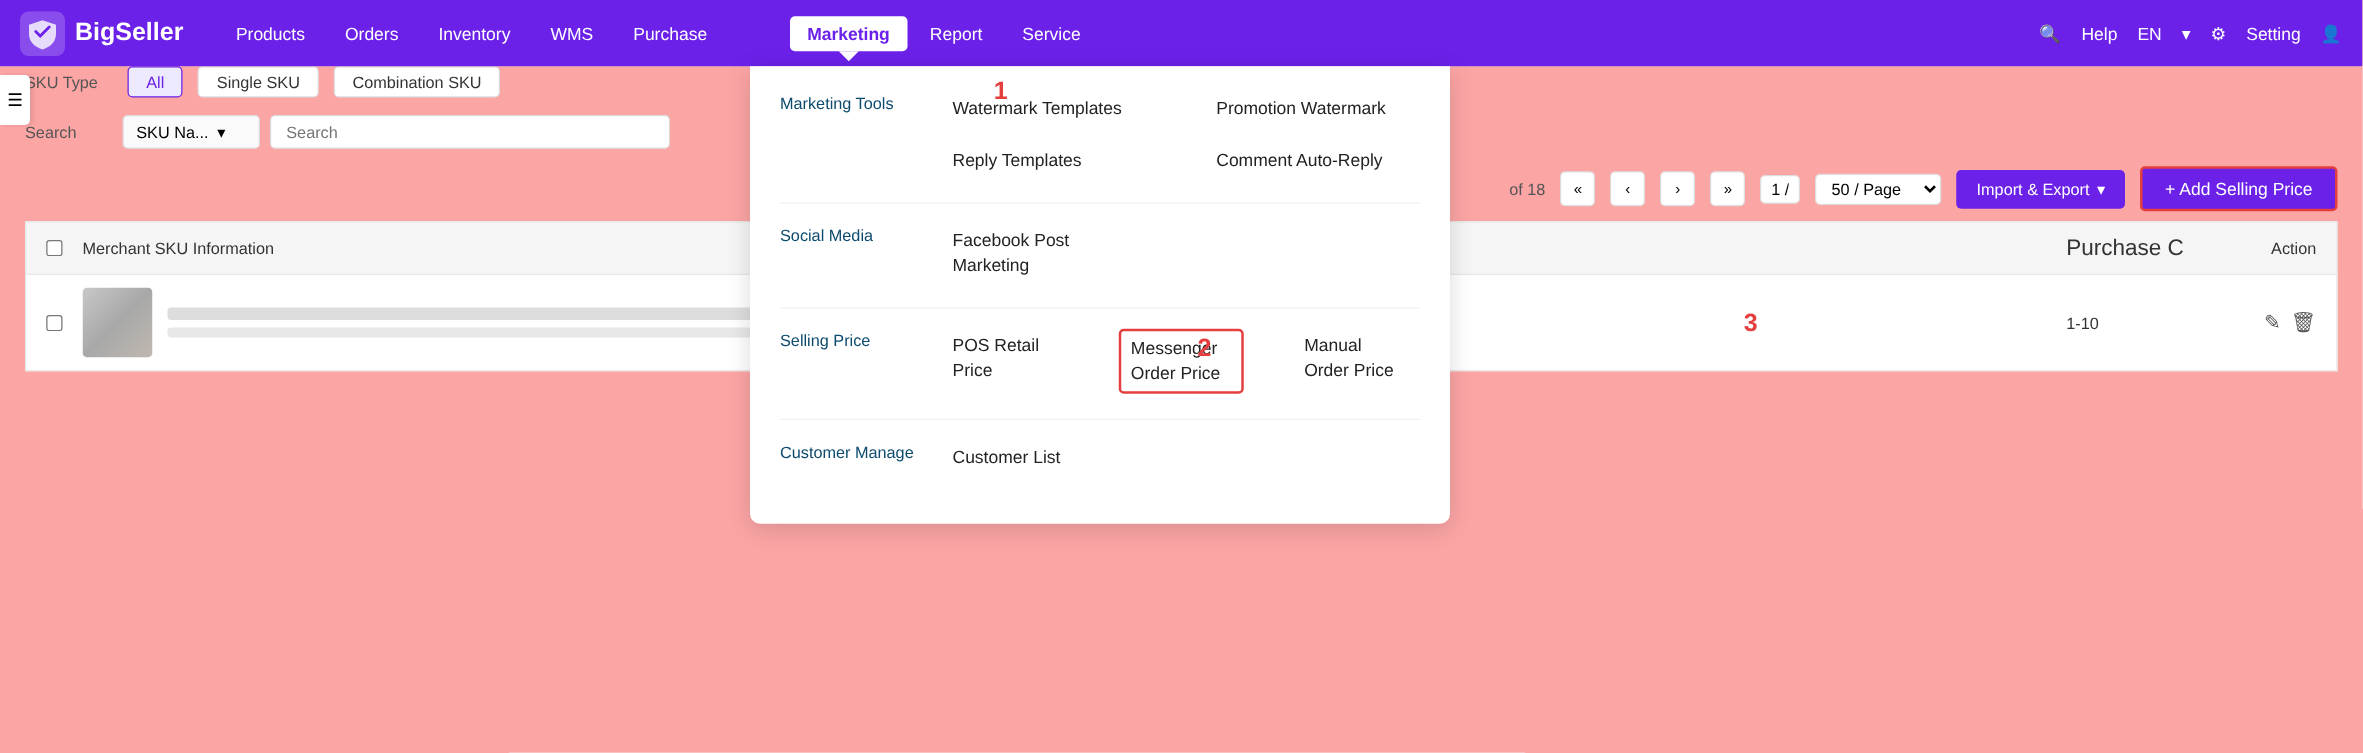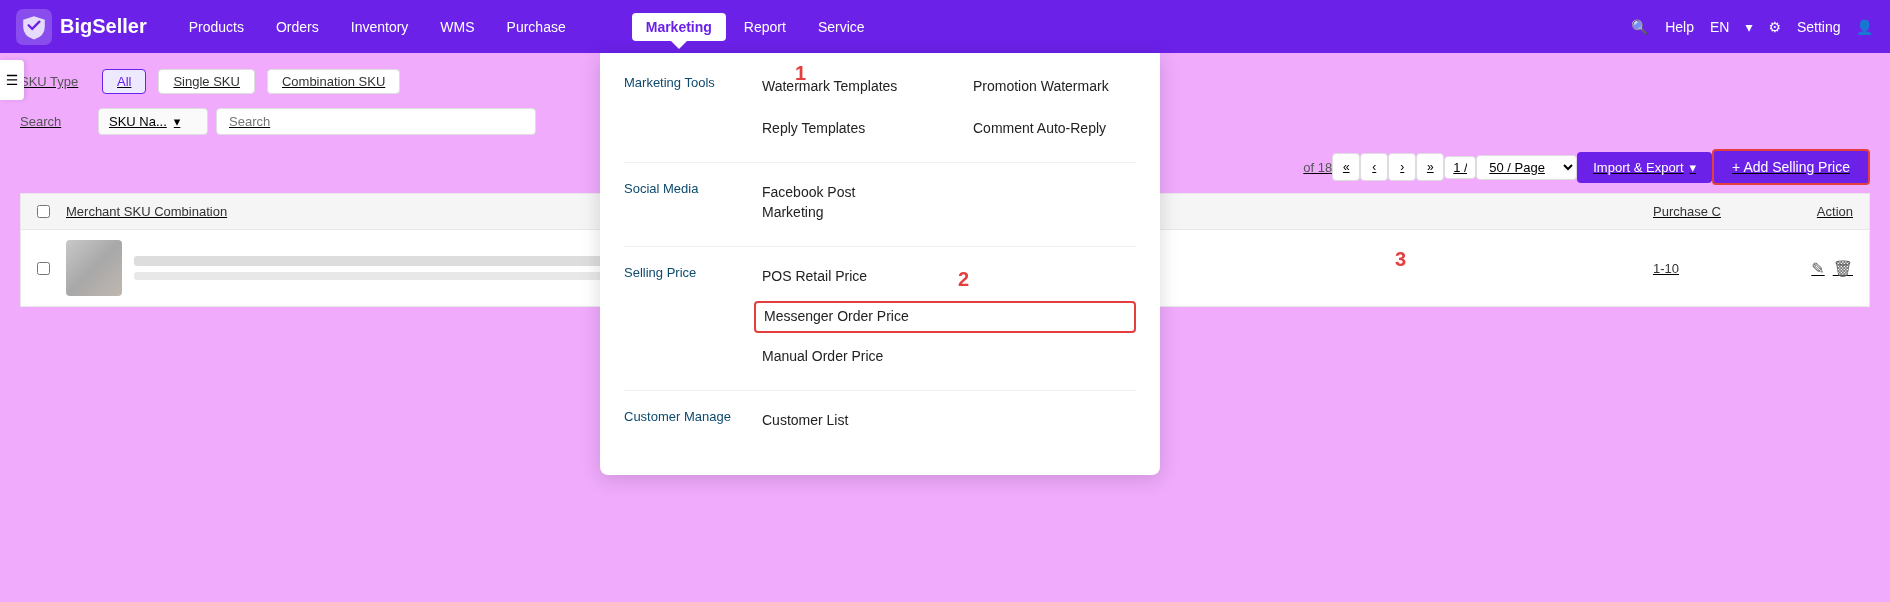--- a/index.html
+++ b/index.html
@@ -80,24 +80,23 @@
       align-items: center;
       justify-content: center;
       border-radius: 0 4px 4px 0;
       box-shadow: 2px 0 4px rgba(0,0,0,0.1);
       cursor: pointer;
       z-index: 50;
     }
 
     
     .main-content {
-      padding: 16px 20px;
-      background: #f0abfc;
+      padding: 0 20px;
+      background: #fca5a5;
       min-height: 549px;
-      text-decoration: underline;
     }
 
     
     .filter-row {
       display: flex;
       align-items: center;
       margin-bottom: 14px;
       gap: 12px;
     }
     .filter-label { color: #555; font-size: 13px; min-width: 70px; }
@@ -151,21 +150,21 @@
     .table-header {
       display: flex;
       align-items: center;
       background: #f5f5f5;
       border: 1px solid #e8e8e8;
       padding: 10px 16px;
       margin-top: 8px;
     }
     .table-header input[type=checkbox] { margin-right: 16px; }
     .col-merchant { flex: 1; font-weight: 500; font-size: 13px; color: #333; }
-    .col-purchase { width: 120px; font-weight: 500; font-size: 13px; color: #333; }
+    .col-purchase { width: 120px; font-weight: 500; font-size: 18px; color: #333; }
     .col-action { width: 80px; text-align: right; font-weight: 500; font-size: 13px; color: #333; }
 
     .table-row-item {
       display: flex;
       align-items: center;
       background: white;
       border: 1px solid #e8e8e8;
       border-top: none;
       padding: 10px 16px;
     }
@@ -355,21 +354,21 @@
         <div class="dropdown-item">Facebook Post Marketing</div>
       </div>
     </div>
   </div>
 
   <hr class="dropdown-divider">
 
   <div class="dropdown-section">
     <div class="dropdown-section-label">Selling Price</div>
     <div style="flex:1;">
-      <div style="display:grid; grid-template-columns:1fr; gap:10px 40px;">
+      <div style="display:grid; grid-template-columns:1fr 1fr 1fr; gap:10px 40px;">
         <div class="dropdown-item">POS Retail Price</div>
         <div class="dropdown-item highlighted" style="border:2px solid #e53e3e; border-radius:4px;">Messenger Order Price</div>
         <div class="dropdown-item">Manual Order Price</div>
       </div>
     </div>
   </div>
 
   <hr class="dropdown-divider">
 
   <div class="dropdown-section">
@@ -410,41 +409,41 @@
 
   <div class="search-row">
     <span class="filter-label">Search</span>
     <div class="search-select">
       <span>SKU Na...</span>
       <span>▾</span>
     </div>
     <input class="search-input" type="text" placeholder="Search" style="">
   </div>
 
-  <div style="display:flex; justify-content:flex-end; align-items:center; margin-bottom:8px;">
+  <div style="display:flex; justify-content:flex-end; align-items:center; gap:12px; margin-bottom:8px;">
     <span style="font-size:13px;color:#555;">of 18</span>
     <div class="page-btn">«</div>
     <div class="page-btn">‹</div>
     <div class="page-btn">›</div>
     <div class="page-btn">»</div>
     <input class="page-input" type="text" value="1 / 1" style="">
     <select class="page-select">
       <option>50 / Page</option>
       <option>100 / Page</option>
     </select>
     <button class="btn-import-export">
       <span>Import &amp; Export</span>
       <span>▾</span>
     </button>
     <button class="btn-add-selling">+ Add Selling Price</button>
   </div>
 
   <div class="table-header">
     <input type="checkbox" style="">
-    <span class="col-merchant">Merchant SKU Combination</span>
+    <span class="col-merchant">Merchant SKU Information</span>
     <span class="col-purchase">Purchase C</span>
     <span class="col-action">Action</span>
   </div>
 
   <div class="table-row-item">
     <input type="checkbox" style="">
     <div class="product-thumb">
       <div class="product-thumb-img"></div>
     </div>
     <div class="product-info">

